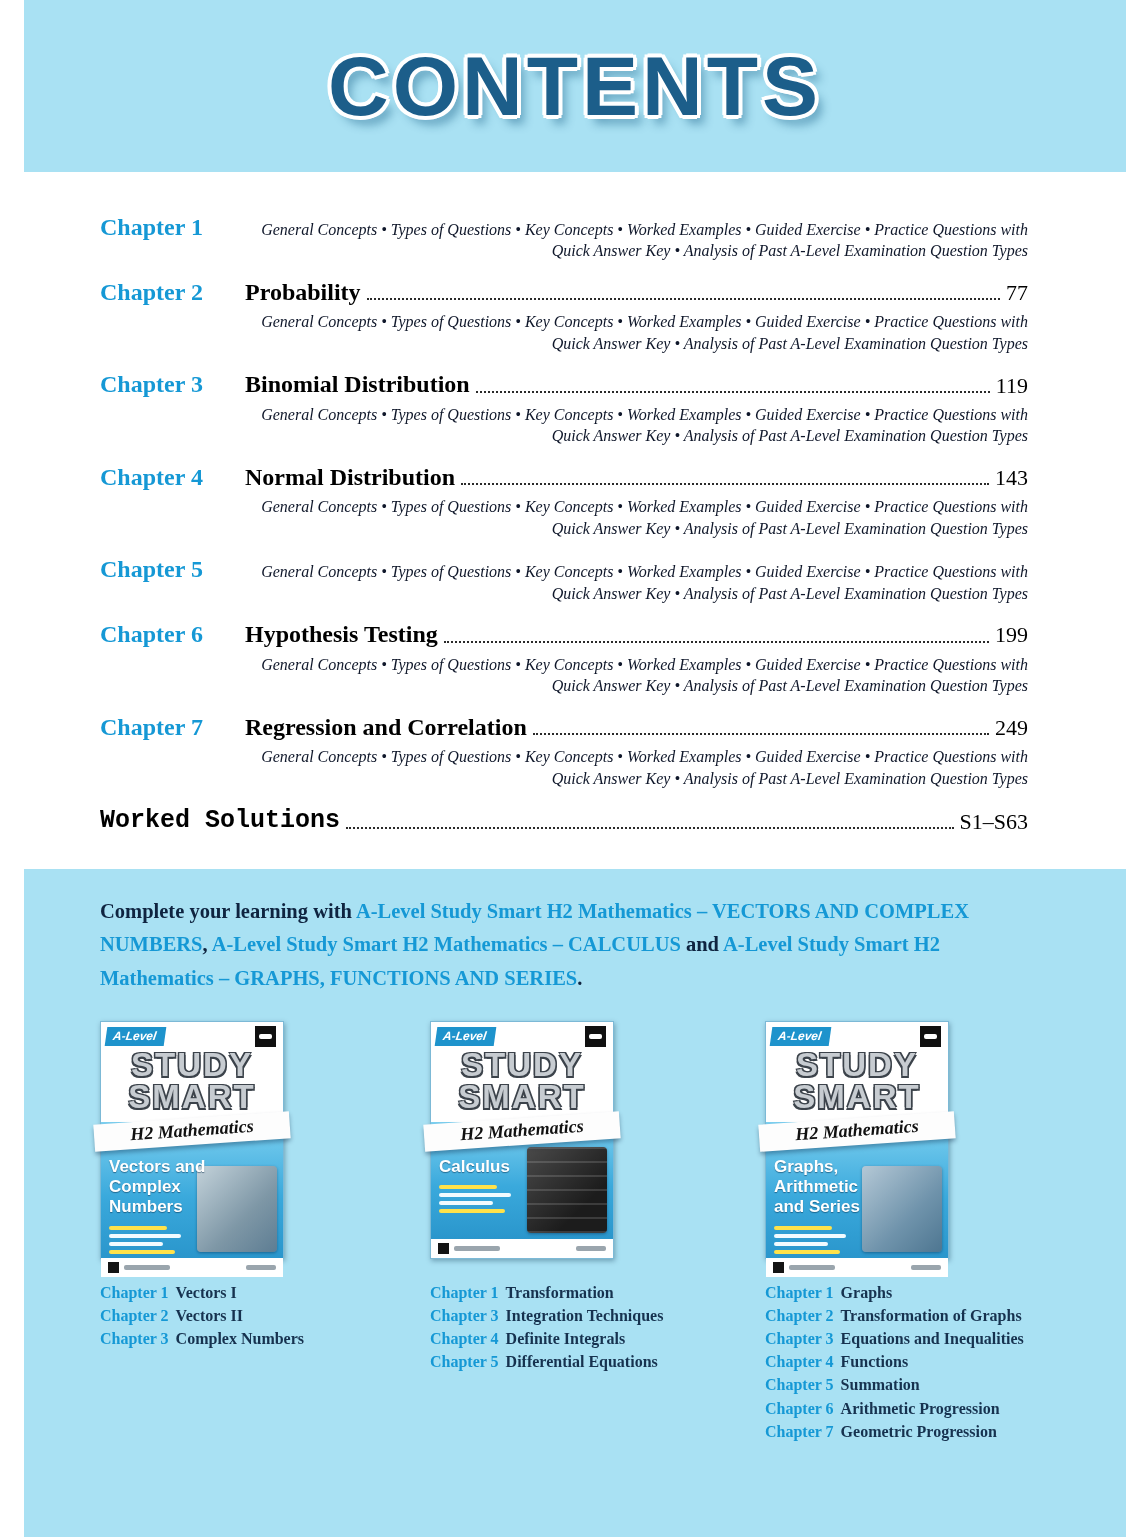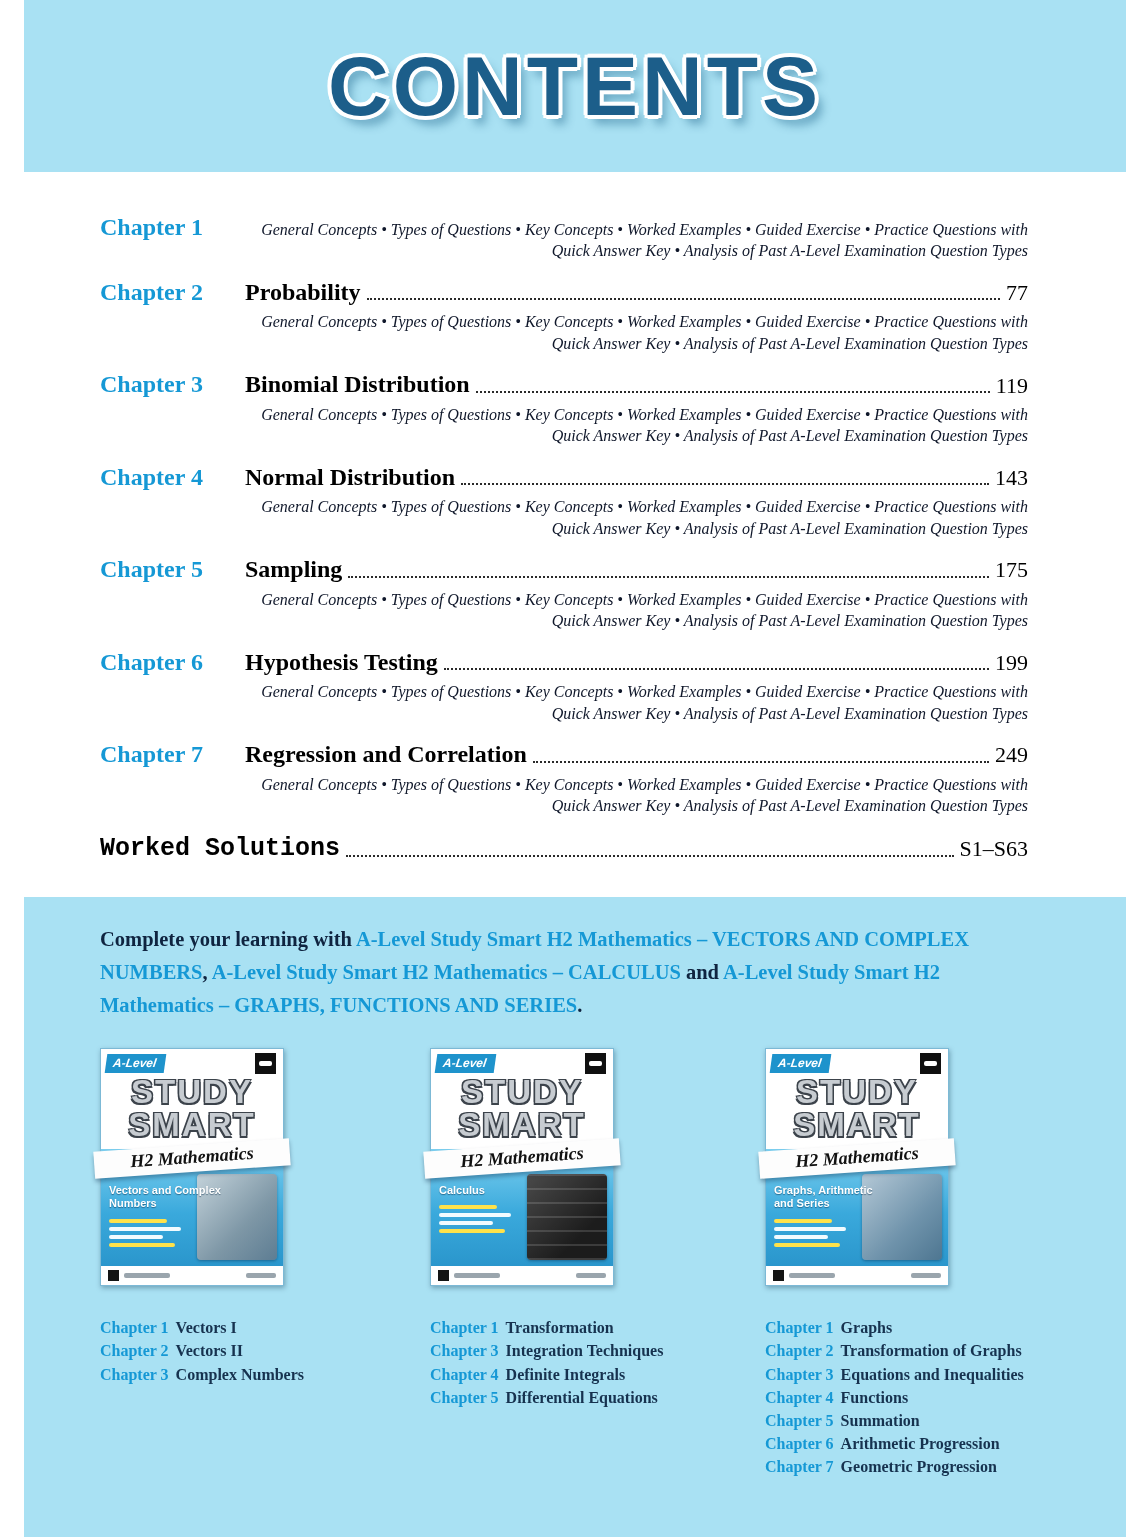--- a/index.html
+++ b/index.html
@@ -122,21 +122,21 @@
     box-shadow: 0 3px 4px rgba(0, 30, 60, 0.35);
     font-family: "Liberation Serif", serif;
     font-style: italic; font-weight: bold; font-size: 18px; color: #111;
   }
   .cover-sub {
     position: relative; z-index: 1;
     margin: 12px 8px 0;
     width: 62%;
     color: #ffffff;
     font-family: "Liberation Sans", sans-serif;
-    font-weight: bold; font-size: 11px; line-height: 1.2;
+    font-weight: bold; font-size: 17px; line-height: 1.2;
     text-shadow: 0 1px 1px rgba(0,40,70,.5);
   }
   .mini-lines { margin: 8px 0 0 8px; }
   .mini-lines i {
     display: block; height: 4px; border-radius: 2px; margin-bottom: 4px;
   }
   .mini-lines i:nth-child(1) { width: 58px; background: #ffe24a; }
   .mini-lines i:nth-child(2) { width: 72px; background: #f2fbff; }
   .mini-lines i:nth-child(3) { width: 54px; background: #f2fbff; }
   .mini-lines i:nth-child(4) { width: 66px; background: #ffe24a; }
@@ -153,21 +153,21 @@
   .cover-foot {
     flex: none; height: 19px; background: #ffffff;
     display: flex; align-items: center; gap: 5px; padding: 0 7px;
   }
   .cover-foot b { width: 11px; height: 11px; background: #141414; flex: none; }
   .cover-foot u { display: block; height: 5px; background: #9aa5ad; border-radius: 2px; text-decoration: none; }
   .cover-foot u.w1 { width: 46px; }
   .cover-foot u.w2 { width: 30px; margin-left: auto; }
 
   
-  .book-list { margin-top: 30px; }
+  .book-list { margin-top: 22px; }
   .bl-item { font-size: 16px; line-height: 1.45; font-weight: bold; color: #16324f; white-space: nowrap; }
   .bl-item .bl-label { color: #1598d5; margin-right: 7px; }
 </style>
 </head>
 <body>
 
 <div class="sheet">
 
   <header class="banner">
     <h1 class="page-title">CONTENTS</h1>
@@ -214,25 +214,20 @@
           <span class="leader"></span>
           <span class="ch-page">143</span>
         </div>
         <p class="ch-desc">General Concepts • Types of Questions • Key Concepts • Worked Examples • Guided Exercise • Practice Questions with Quick Answer Key • Analysis of Past A-Level Examination Question Types</p>
       </div>
     </div>
 
     <div class="toc-row">
       <div class="ch-label">Chapter 5</div>
       <div class="ch-body">
-        <div class="ch-line">
-          <span class="ch-title">Sampling</span>
-          <span class="leader"></span>
-          <span class="ch-page">175</span>
-        </div>
         <p class="ch-desc">General Concepts • Types of Questions • Key Concepts • Worked Examples • Guided Exercise • Practice Questions with Quick Answer Key • Analysis of Past A-Level Examination Question Types</p>
       </div>
     </div>
 
     <div class="toc-row">
       <div class="ch-label">Chapter 6</div>
       <div class="ch-body">
         <div class="ch-line">
           <span class="ch-title">Hypothesis Testing</span>
           <span class="leader"></span>

